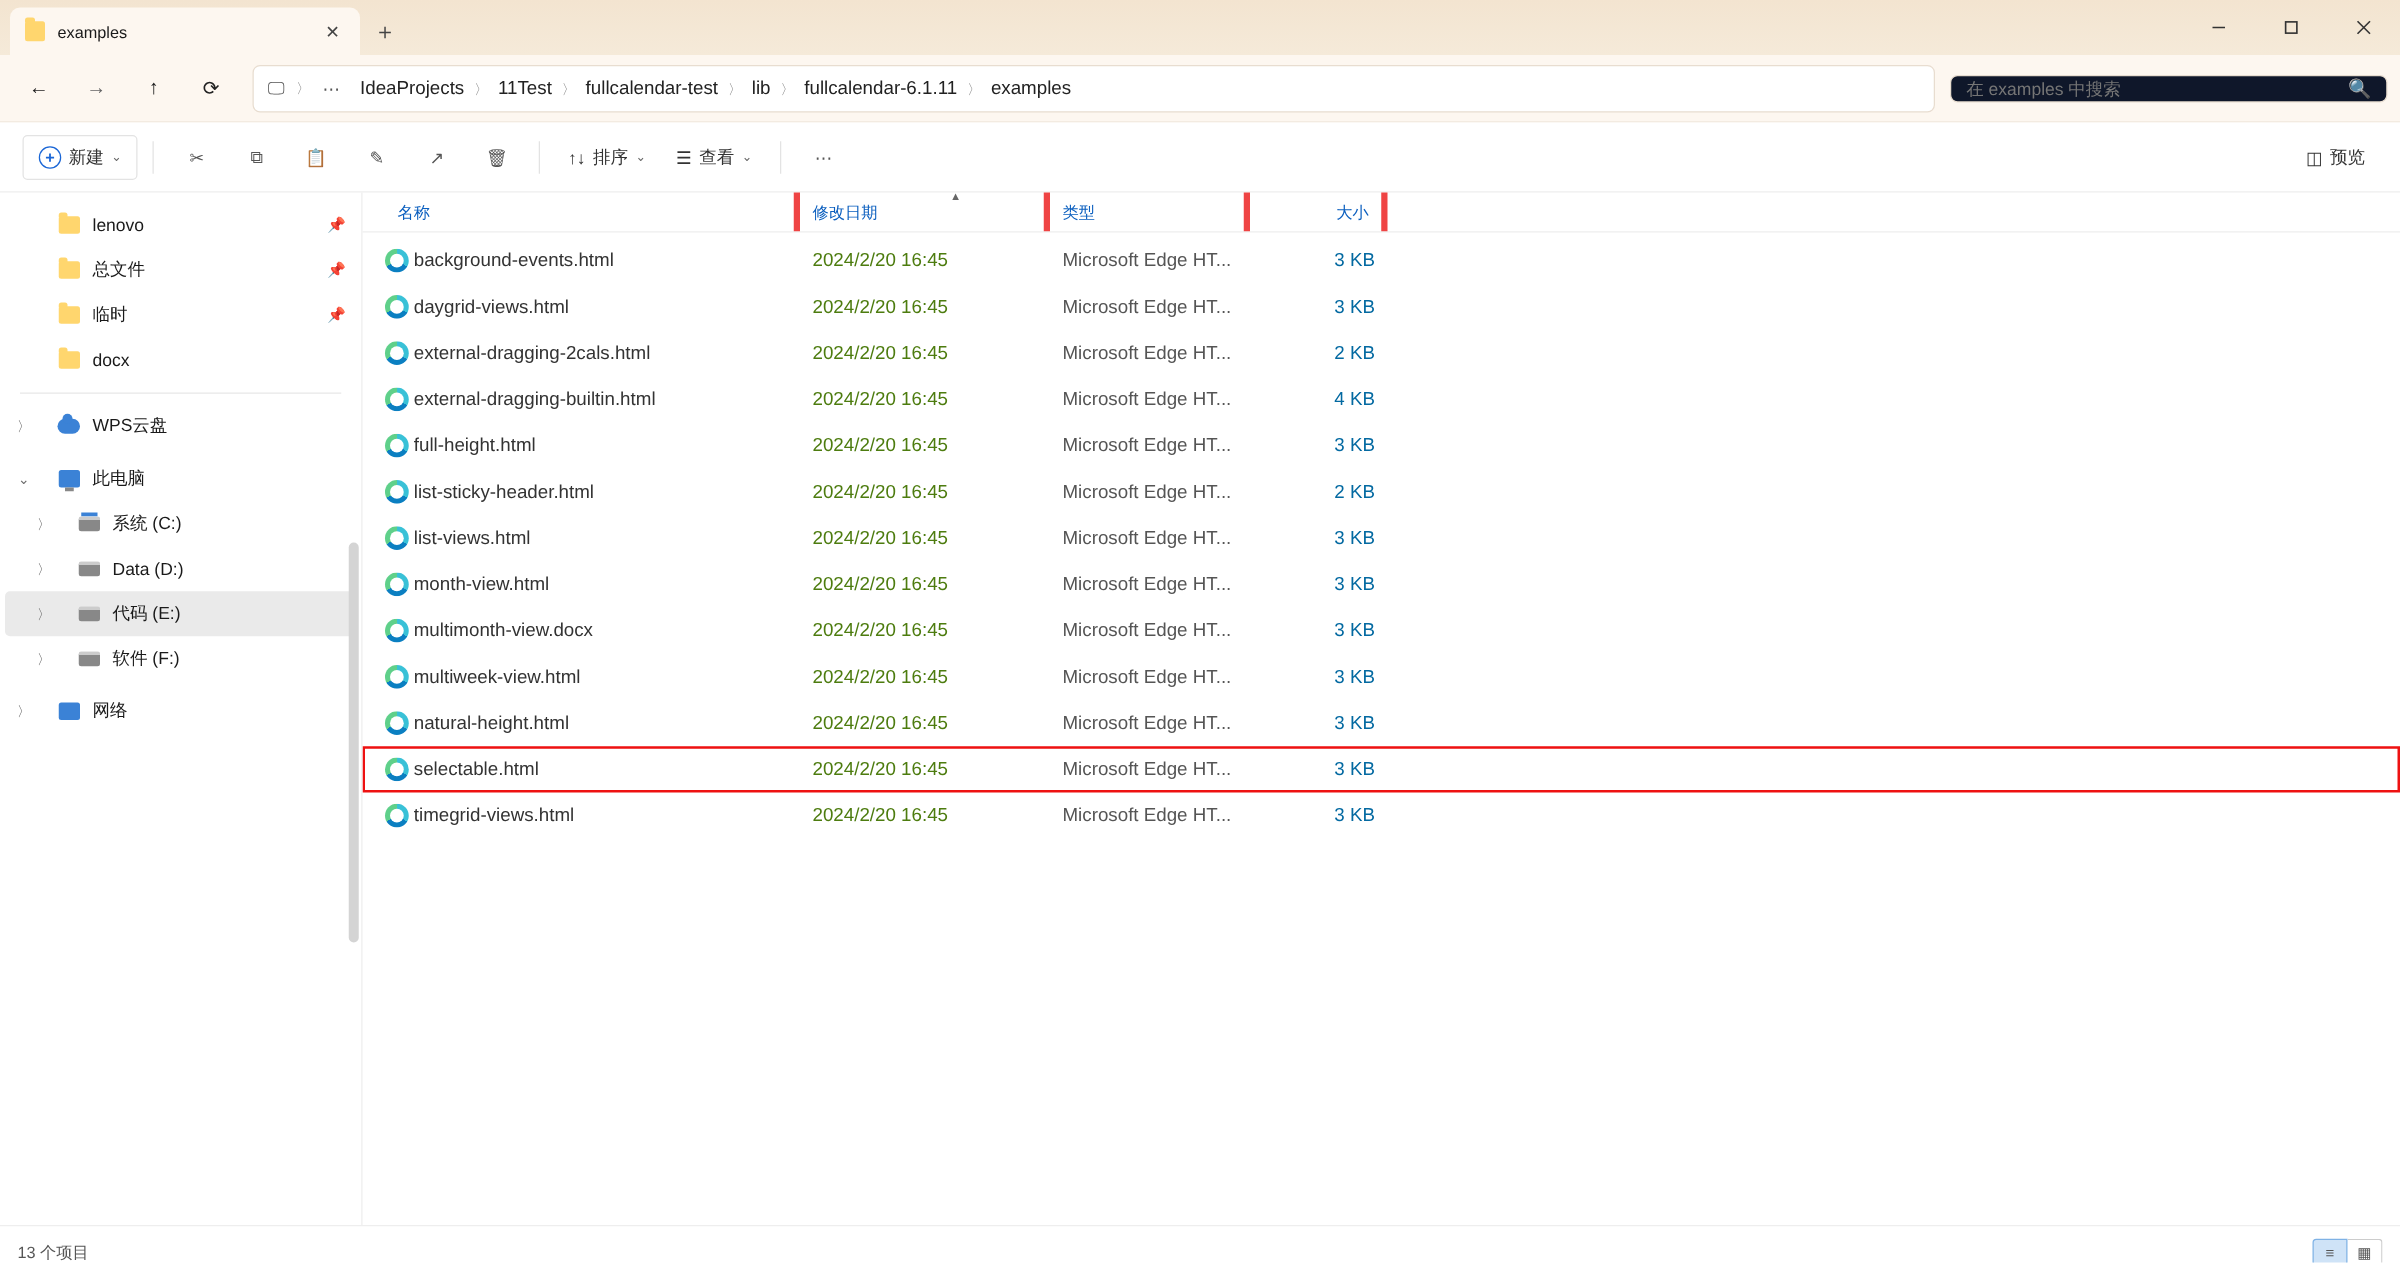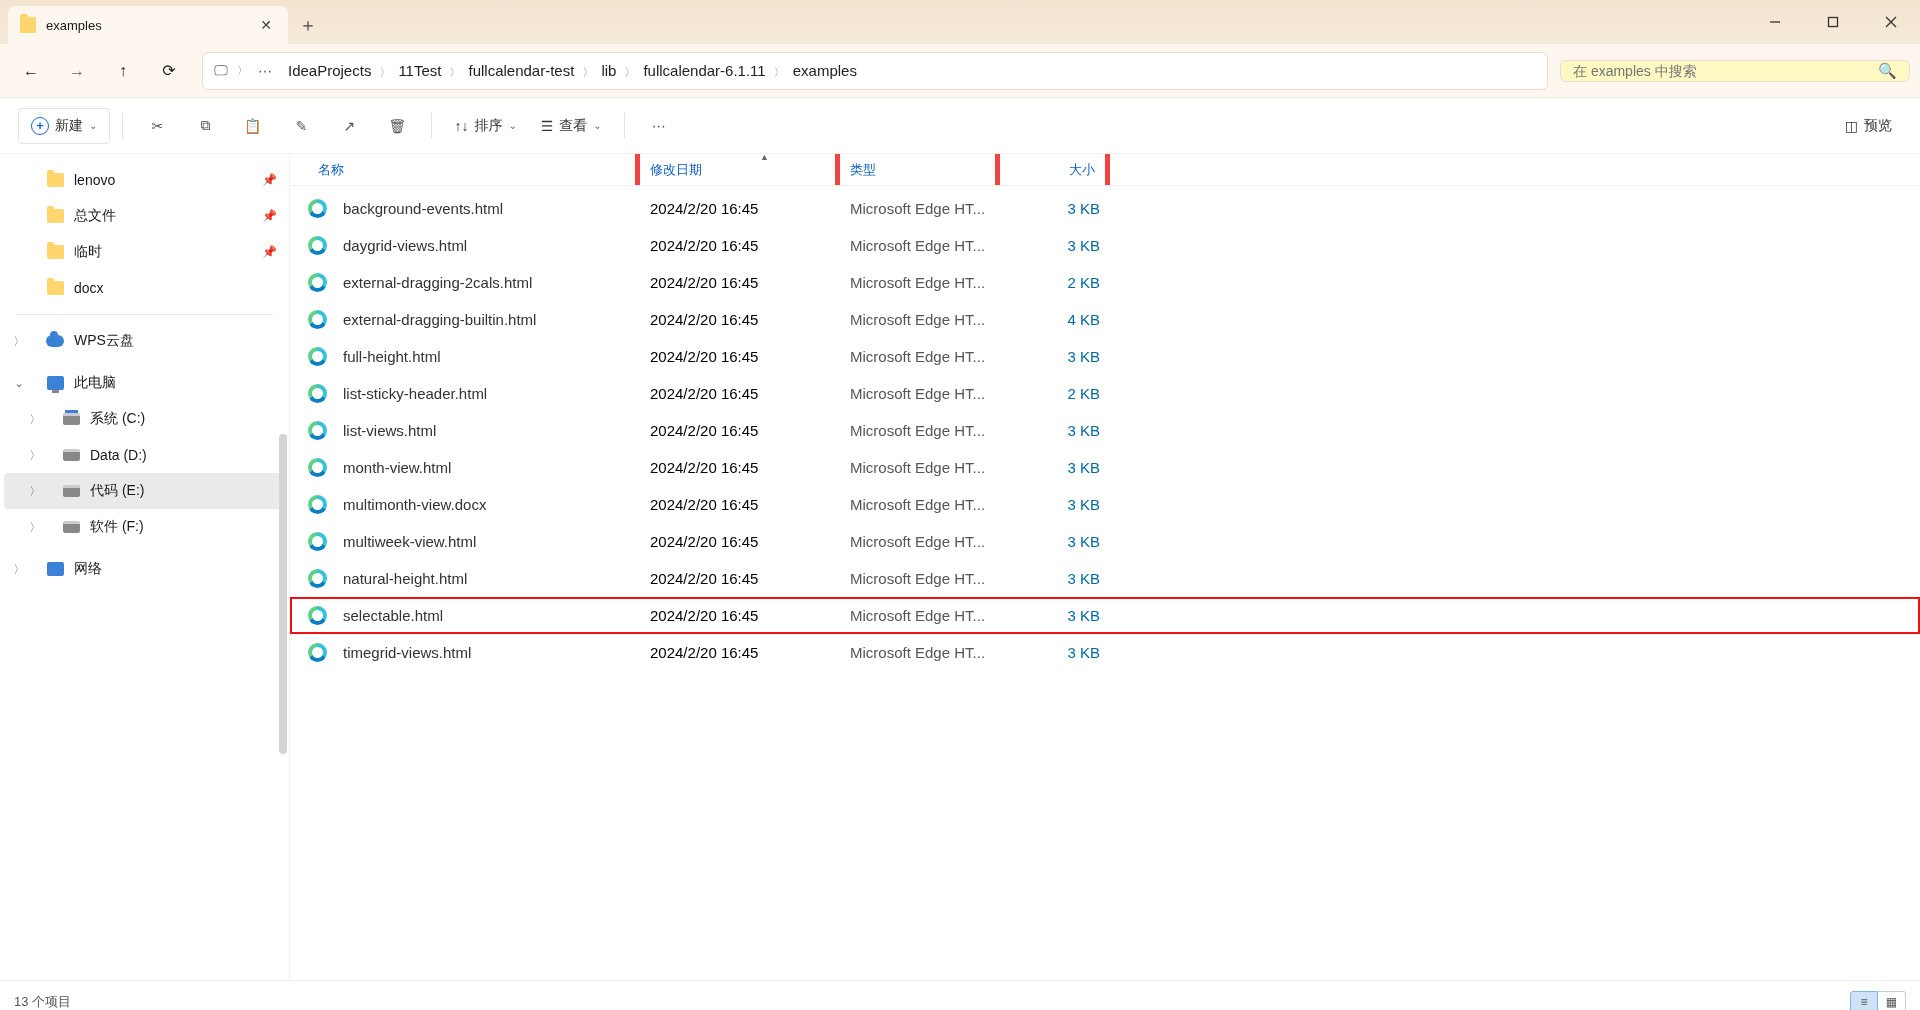--- a/index.html
+++ b/index.html
@@ -19,21 +19,21 @@
 
 
 .addrbar { height: 54px; background:#fdf7f0; display:flex; align-items:center; padding:0 10px; gap:4px; border-bottom:1px solid #f0e8dc;}
 .nav-btn { width:42px; height:36px; display:flex; align-items:center; justify-content:center; border-radius:4px; color:#666; cursor:pointer; font-size:16px;}
 .nav-btn.enabled { color:#222; }
 .crumb-box { flex:1; height:38px; background:#fff; border:1px solid #e8ddd0; border-radius:6px; display:flex; align-items:center; padding:0 8px; gap:4px; margin:0 8px;}
 .crumb-ico { width:20px; height:20px; display:flex; align-items:center; justify-content:center; color:#555;}
 .crumb-sep { color:#888; font-size:11px; padding:0 2px;}
 .crumb-more { font-size:14px; color:#555; padding:0 4px; cursor:pointer; letter-spacing:2px;}
 .crumb { padding:4px 6px; cursor:pointer; border-radius:3px; font-size:15px; color:#222;}
-.search-box { width:350px; height:22px; background:#fef9c3; border:1px solid #e8ddd0; border-radius:6px; display:flex; align-items:center; padding:0 12px;justify-content:space-between;}
+.search-box { width:350px; height:22px; background:#0f172a; border:1px solid #e8ddd0; border-radius:6px; display:flex; align-items:center; padding:0 12px;justify-content:space-between;}
 .search-box input { border:none; outline:none; flex:1; font-size:14px; background:transparent; color:#888;}
 .search-box .sico { color:#666; font-size:15px;}
 
 
 .toolbar { height:56px; background:#fff; border-bottom:1px solid #eee; display:flex; align-items:center; padding:0 18px; gap:4px;}
 .tbtn { height:36px; padding:0 10px; display:flex; align-items:center; gap:6px; border-radius:4px; cursor:pointer; color:#333; font-size:14px;}
 .tbtn.iconly { width:44px; justify-content:center; padding:0; color:#555;}
 .tbtn .chev { font-size:10px; color:#666;}
 .tsep { width:1px; height:26px; background:#e3e3e3; margin:0 8px;}
 .tspacer { flex:1; }
@@ -69,22 +69,22 @@
 .col { padding:0 10px; cursor:pointer; height:100%; display:flex; align-items:center; border-right:5px solid #ef4444;}
 .col.name { width:350px; padding-left:28px;}
 .col.date { width:200px;}
 .col.type { width:160px;}
 .col.size { width:110px; justify-content:flex-end;}
 .sort-ind { position:absolute; left:470px; top:-2px; font-size:9px; color:#666;}
 .rows { flex:1; overflow:auto; padding-top:4px;}
 .row { display:flex; height:37px; align-items:center; cursor:default; position:relative;}
 .row.hl { outline:2px solid #e11; outline-offset:-2px;}
 .cell { padding:0 10px; font-size:15px; color:#333; white-space:nowrap; overflow:hidden; text-overflow:ellipsis;}
-.cell.name { width:350px; display:flex; align-items:center; gap:16px; padding-left:18px;}
-.cell.date { width:200px; color:#000000;}
+.cell.name { width:350px; display:flex; align-items:center; gap:4px; padding-left:18px;}
+.cell.date { width:200px; color:#4d7c0f;}
 .cell.type { width:160px; color:#555;}
 .cell.size { width:110px; text-align:right; color:#0369a1;}
 .edge-ico { width:19px; height:19px; border-radius:50%; background: conic-gradient(#39c1d7 0deg 120deg, #0b7fc1 120deg 240deg, #5fd08a 240deg 360deg); position:relative;}
 .edge-ico::after { content:""; position:absolute; top:4px; left:4px; width:11px; height:11px; background:#fff; border-radius:50%;}
 
 
 .statusbar { height:42px; border-top:1px solid #eee; display:flex; align-items:center; padding:0 14px; font-size:13px; color:#555;}
 .statusbar .spacer { flex:1;}
 .view-toggle { display:flex; gap:0;}
 .vbtn { width:28px; height:22px; border:1px solid #ccc; display:flex; align-items:center; justify-content:center; cursor:pointer; font-size:12px;}

